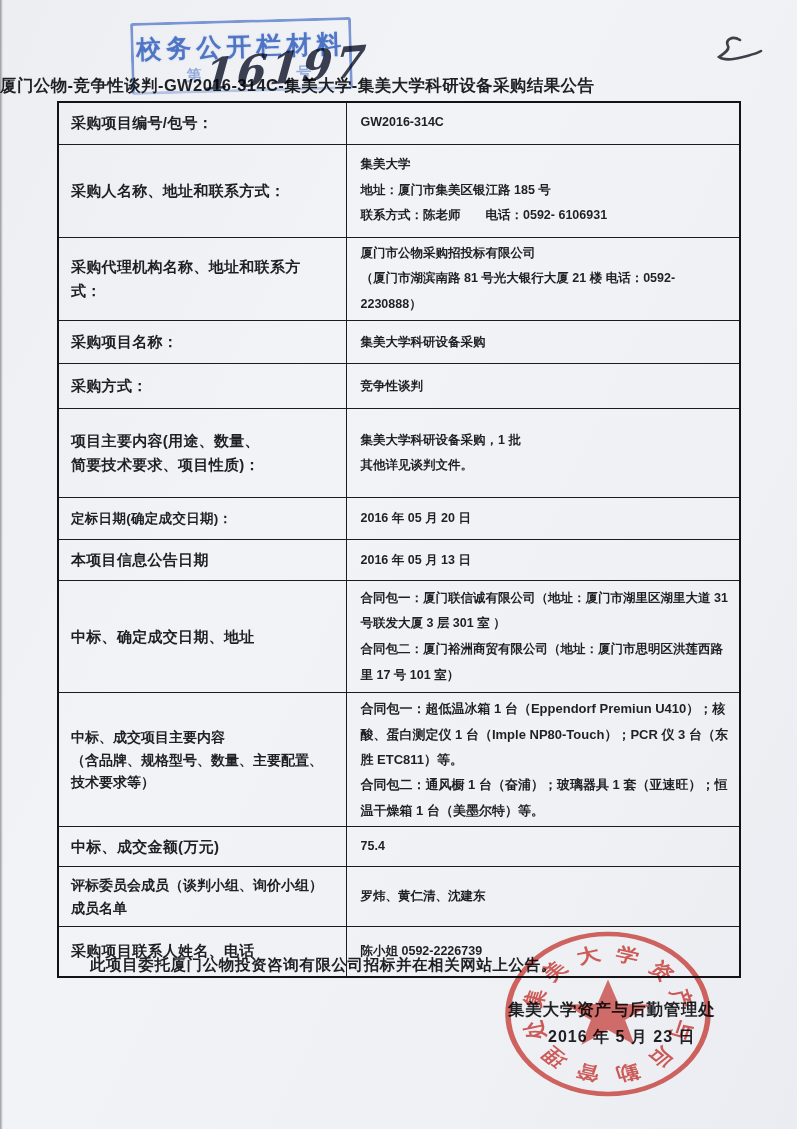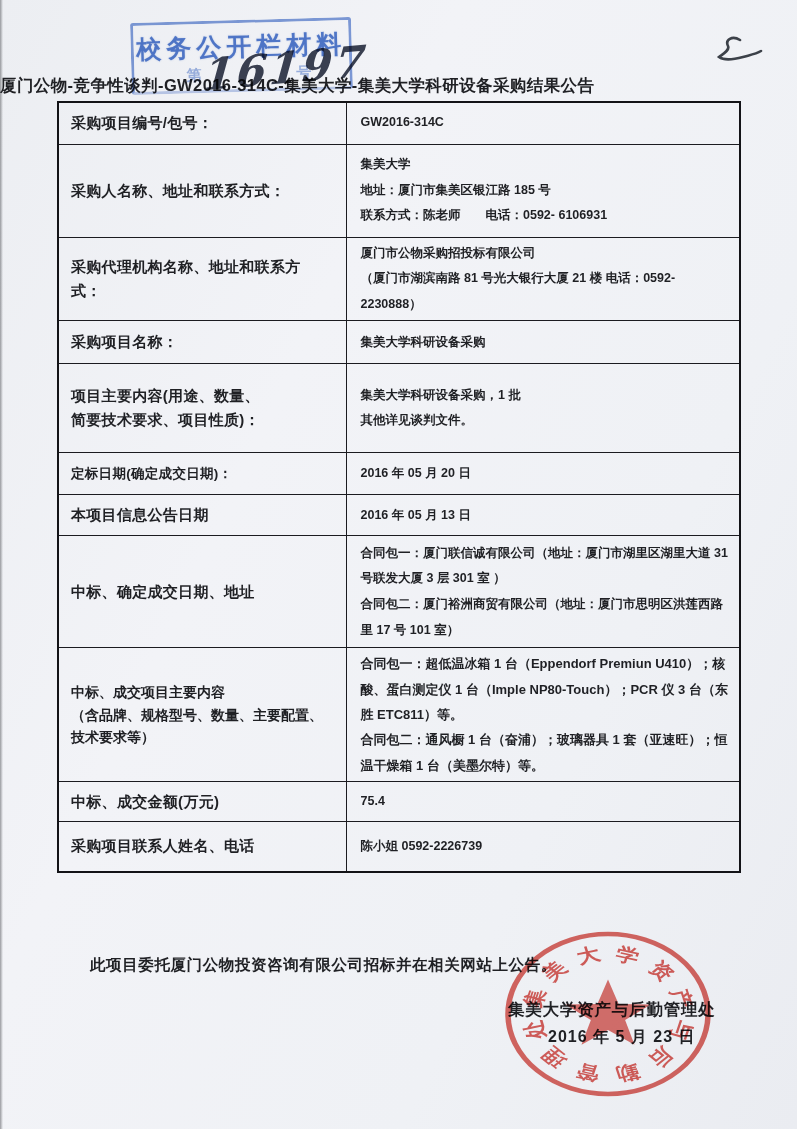--- a/index.html
+++ b/index.html
@@ -140,20 +140,24 @@
     <tr class="r3">
       <td class="lbl">采购代理机构名称、地址和联系方
 式：</td>
       <td class="val">厦门市公物采购招投标有限公司
 （厦门市湖滨南路 81 号光大银行大厦 21 楼 电话：0592-2230888）</td>
     </tr>
     <tr class="r4">
       <td class="lbl">采购项目名称：</td>
       <td class="val">集美大学科研设备采购</td>
     </tr>
+    <tr class="r5">
+      <td class="lbl">采购方式：</td>
+      <td class="val">竞争性谈判</td>
+    </tr>
     <tr class="r6">
       <td class="lbl">项目主要内容(用途、数量、
 简要技术要求、项目性质)：</td>
       <td class="val">集美大学科研设备采购，1 批
 其他详见谈判文件。</td>
     </tr>
     <tr class="r7">
       <td class="lbl sm">定标日期(确定成交日期)：</td>
       <td class="val">2016 年 05 月 20 日</td>
     </tr>
@@ -169,20 +173,25 @@
     <tr class="r10">
       <td class="lbl tight">中标、成交项目主要内容
 （含品牌、规格型号、数量、主要配置、
 技术要求等）</td>
       <td class="val">合同包一：超低温冰箱 1 台（Eppendorf Premiun U410）；核酸、蛋白测定仪 1 台（Imple NP80-Touch）；PCR 仪 3 台（东胜 ETC811）等。
  合同包二：通风橱 1 台（奋浦）；玻璃器具 1 套（亚速旺）；恒温干燥箱 1 台（美墨尔特）等。</td>
     </tr>
     <tr class="r11">
       <td class="lbl">中标、成交金额(万元)</td>
       <td class="val">75.4</td>
+    </tr>
+    <tr class="r12">
+      <td class="lbl tight">评标委员会成员（谈判小组、询价小组）
+成员名单</td>
+      <td class="val">罗炜、黄仁清、沈建东</td>
     </tr>
     <tr class="r13">
       <td class="lbl">采购项目联系人姓名、电话</td>
       <td class="val">陈小姐 0592-2226739</td>
     </tr>
   </tbody>
 </table>
 
 <div class="note">此项目委托厦门公物投资咨询有限公司招标并在相关网站上公告。</div>
 <div class="signer">集美大学资产与后勤管理处</div>

